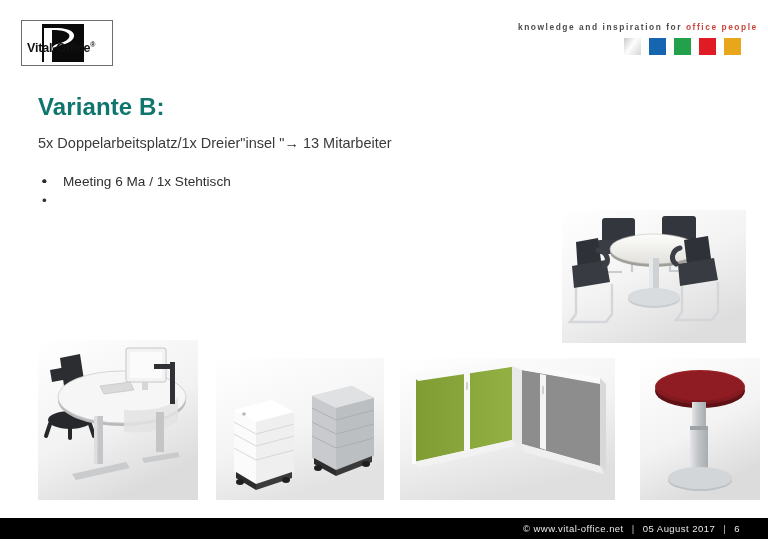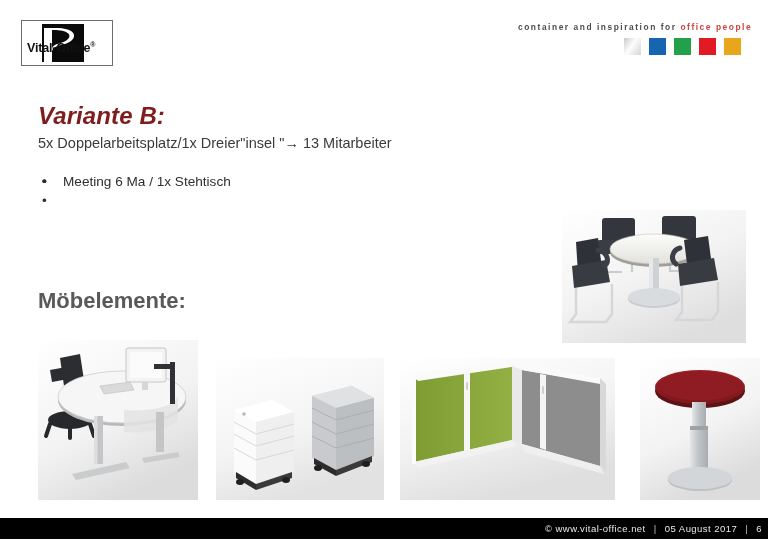--- a/index.html
+++ b/index.html
@@ -42,24 +42,23 @@
   }
   .sw{width:17px;height:17px;}
   .sw.s1{background:linear-gradient(125deg,#c9c9c9 0%,#fdfdfd 45%,#d5d5d5 100%);}
   .sw.s2{background:#1565b0;}
   .sw.s3{background:#22a14a;}
   .sw.s4{background:#e01b24;}
   .sw.s5{background:#e8a71a;}
 
   
   .h-variante{
-    position:absolute;left:38px;top:102px;
-    font-size:24px;font-weight:bold;color:#7f1d1d;
+    position:absolute;left:38px;top:93px;
+    font-size:24px;font-weight:bold;color:#0f766e;
     letter-spacing:0.1px;
-    font-style:italic;
   }
   .subtitle{
     position:absolute;left:38px;top:135px;
     font-size:14.5px;color:#3a3a3a;white-space:nowrap;
   }
   .bullets{
     position:absolute;left:38px;top:173px;width:540px;
     margin:0;padding:0;list-style:none;
   }
   .bullets li{
@@ -85,21 +84,21 @@
   .stehtisch-img{left:640px;top:358px;width:120px;height:142px;}
 
   .img-frame svg{display:block;width:100%;height:100%;}
 
   
   .footer-bar{
     position:absolute;left:0;top:518px;width:768px;height:21px;
     background:#000000;
   }
   .footer-text{
-    position:absolute;right:6px;top:523px;
+    position:absolute;right:28px;top:523px;
     font-size:9.5px;color:#e8e8e8;letter-spacing:0.45px;white-space:nowrap;
   }
   .footer-text .sep{color:#bdbdbd;padding:0 5px;}
 </style>
 </head>
 <body>
 
 <div class="slide">
 
   <div class="logo-box"></div>
@@ -109,21 +108,21 @@
       <path d="M16 2 L58 2 L58 40 L16 40 Z" fill="#0a0a0a"></path>
       <path d="M30 6 C47 6, 52 13, 45 19 C39 24, 28 22, 26 29 L26 40 L18 40 L18 6 Z" fill="#ffffff"></path>
       <path d="M27 8 C42 8, 47 13, 41 18 C36 22, 28 21, 26 26 L26 8 Z" fill="#0a0a0a"></path>
     </svg>
   </div>
   <div class="logo-word">
     <span>Vital-Office</span><span class="reg">®</span>
   </div>
 
   <div class="tagline">
-    <span>container and inspiration for </span><span class="accent">office people</span>
+    <span>knowledge and inspiration for </span><span class="accent">office people</span>
   </div>
 
   <div class="swatches">
     <span class="sw s1"></span>
     <span class="sw s2"></span>
     <span class="sw s3"></span>
     <span class="sw s4"></span>
     <span class="sw s5"></span>
   </div>
 
@@ -142,21 +141,20 @@
     </li>
     <li>
       <span class="dot">•</span>
       <span>Meeting 6 Ma / 1x Stehtisch</span>
     </li>
     <li>
       <span class="dot">•</span>
     </li>
   </ul>
 
-  <div class="h-moebel">Möbelemente:</div>
 
   <div class="img-frame meeting-img">
     <svg viewBox="0 0 184 133" aria-hidden="true">
       <defs>
         <linearGradient id="mbg" x1="0" y1="0" x2="0.6" y2="1">
           <stop offset="0%" stop-color="#ffffff"></stop>
           <stop offset="55%" stop-color="#f3f3f3"></stop>
           <stop offset="100%" stop-color="#dedede"></stop>
         </linearGradient>
         <linearGradient id="mtop" x1="0" y1="0" x2="0" y2="1">

